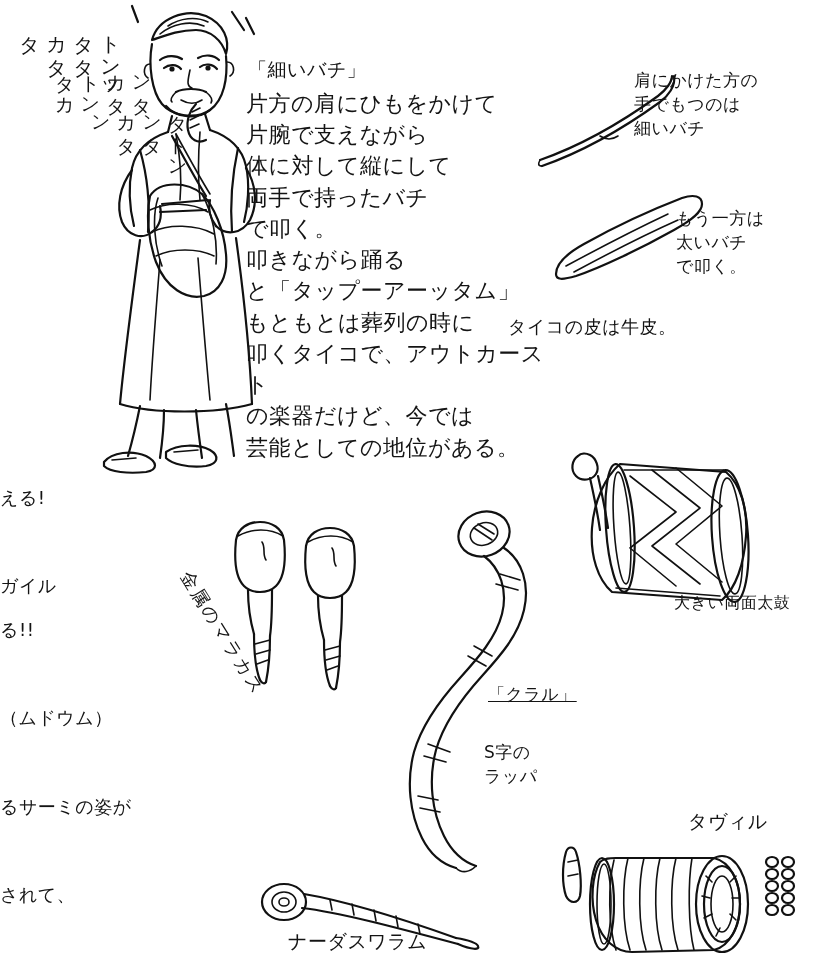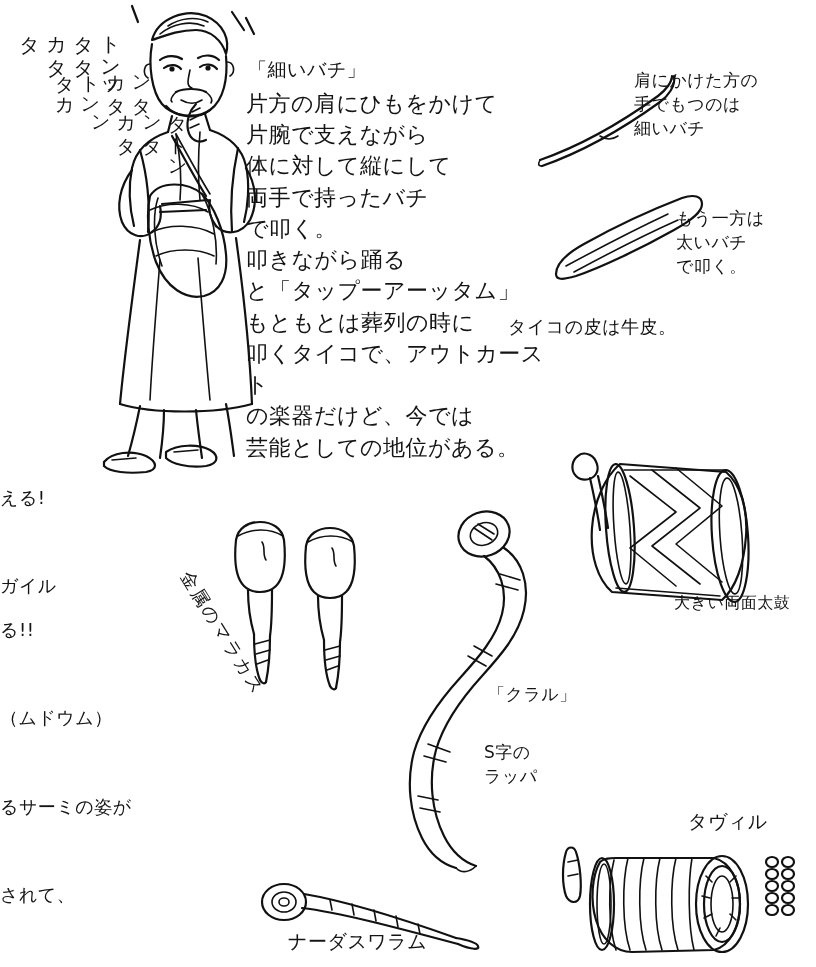--- a/index.html
+++ b/index.html
@@ -333,21 +333,21 @@
 ってカセ気ま
 
 になった!
 
 広場に着いた。</div>
 
   <div class="hw" style="left:196px; top:566px; font-size:18px; transform:rotate(58deg); transform-origin:left top; letter-spacing:2px;">金属のマラカス</div>
 
   <div class="hw" style="left:636px; top:592px; font-size:16px;margin-left:38px;">大きい両面太鼓</div>
 
-  <div class="hw" style="left:488px; top:682px; font-size:17px;">「クラル」</div>
+  <div class="hw" style="left:488px; top:682px; font-size:17px;text-decoration:underline;">「クラル」</div>
 
   <div class="hw" style="left:288px; top:928px; font-size:19px;">ナーダスワラム</div>
 
   <div class="hw" style="left:484px; top:740px; font-size:17px; width:90px;">S字の
 ラッパ</div>
 
   <div class="hw" style="left:642px; top:808px; font-size:19px;margin-left:46px;">タヴィル</div>
 
 </div>
 

